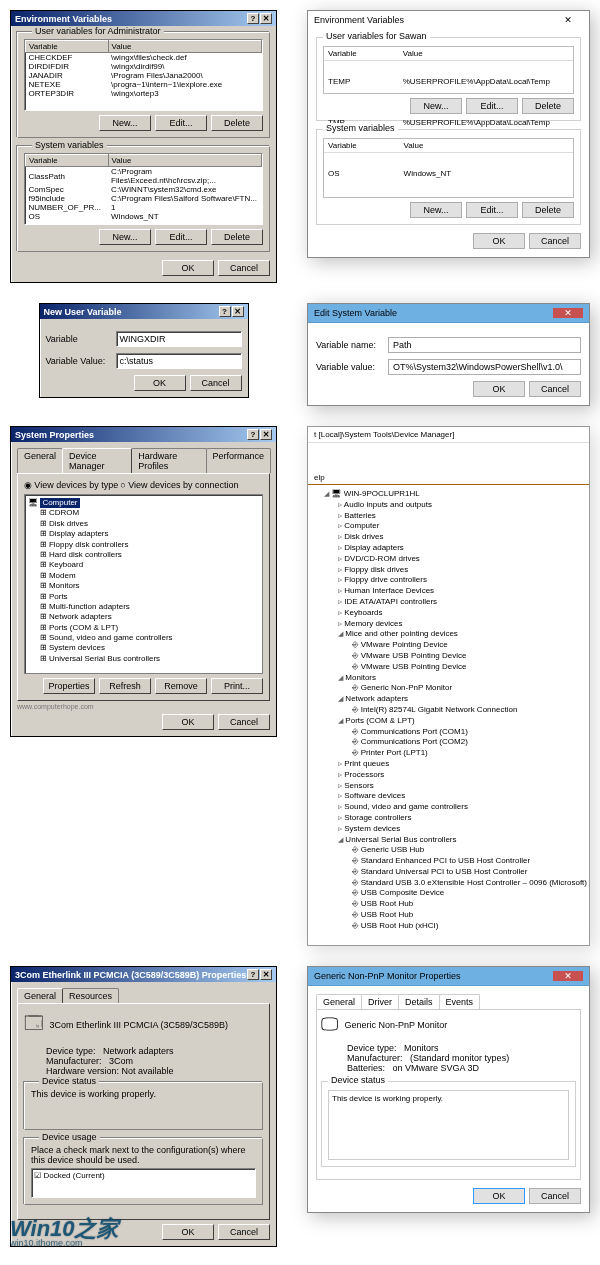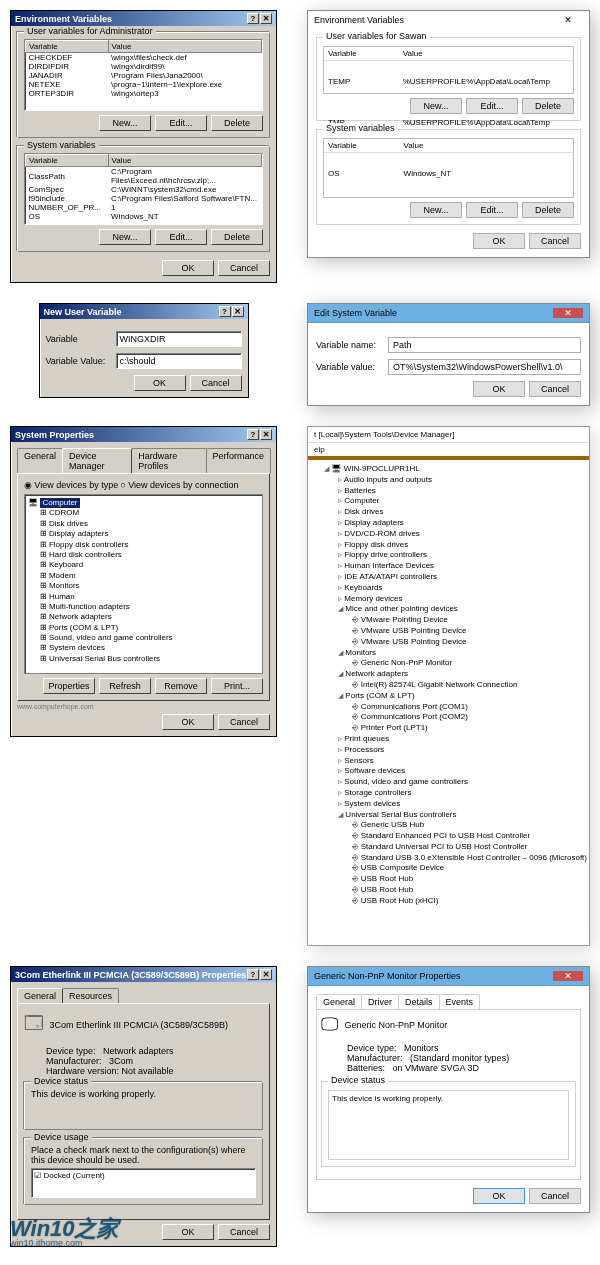--- a/index.html
+++ b/index.html
@@ -7,21 +7,21 @@
   .grid { display:grid; grid-template-columns: 1fr 1fr; gap:20px 30px; }
   .cell { position:relative; }
 
   
   .dlg-classic { background:#d4d0c8; border:1px solid #000; box-shadow:1px 1px 0 #fff inset; }
   .dlg-classic .titlebar { background:linear-gradient(to right,#0a246a,#a6caf0); color:#fff; padding:2px 4px; font-weight:bold; display:flex; justify-content:space-between; align-items:center; font-size:9px; }
   .dlg-classic .titlebar .sysbtns { display:flex; gap:1px; }
   .dlg-classic .titlebar .sysbtn { width:12px; height:11px; background:#d4d0c8; border:1px solid #fff; border-right-color:#404040; border-bottom-color:#404040; display:flex; align-items:center; justify-content:center; color:#000; font-size:8px; line-height:1; }
   .dlg-classic .body { padding:6px; }
   .gbox { border:1px solid #808080; border-top-color:#fff; border-left-color:#fff; box-shadow:-1px -1px 0 #808080; padding:6px; margin-bottom:8px; position:relative; }
-  .gbox .gcap { position:absolute; top:-7px; left:6px; background:#d4d0c8; padding:0 3px; font-size:9px; }
+  .gbox .gcap { position:absolute; top:-7px; left:14px; background:#d4d0c8; padding:0 3px; font-size:9px; }
   .list { background:#fff; border:1px solid #808080; border-right-color:#fff; border-bottom-color:#fff; box-shadow:1px 1px 0 #404040 inset; font-size:8px; }
   .list table { width:100%; border-collapse:collapse; }
   .list th { text-align:left; background:#d4d0c8; border:1px solid #fff; border-right-color:#808080; border-bottom-color:#808080; padding:1px 3px; font-weight:normal; }
   .list td { padding:0 3px; }
   .btnrow { display:flex; justify-content:flex-end; gap:4px; margin-top:4px; }
   .btn-classic { background:#d4d0c8; border:1px solid #fff; border-right-color:#404040; border-bottom-color:#404040; padding:2px 0; min-width:52px; text-align:center; font-size:9px; }
   .fieldrow { display:flex; align-items:center; margin:6px 0; }
   .fieldrow label { width:70px; }
   .fieldrow .input { flex:1; background:#fff; border:1px solid #808080; border-right-color:#fff; border-bottom-color:#fff; box-shadow:1px 1px 0 #404040 inset; padding:2px 3px; font-size:9px; }
 
@@ -48,21 +48,21 @@
   .radio::before { content:"○ "; }
   .radio.sel::before { content:"◉ "; }
   .tree { background:#fff; border:1px solid #808080; box-shadow:1px 1px 0 #404040 inset; padding:3px; font-size:8px; line-height:1.3; height:180px; overflow:hidden; }
   .tree .root { background:#0a246a; color:#fff; display:inline-block; padding:0 2px; }
   .tree ul { list-style:none; margin:0; padding-left:12px; }
   .tree li::before { content:"⊞ "; color:#000; }
 
   
   .dm { background:#fff; border:1px solid #999; box-shadow:4px 4px 18px rgba(0,0,0,.15); font-size:8px; height:520px; overflow:hidden; }
   .dm .crumb { padding:3px 6px; border-bottom:1px solid #ddd; }
-  .dm .menu { padding:2px 6px; border-bottom:4px solid #a16207; }
+  .dm .menu { padding:2px 6px; border-bottom:1px solid #a16207;margin-top:28px; }
   .dm .treepane { padding:4px 2px; }
   .dm ul { list-style:none; margin:0; padding-left:14px; }
   .dm li { line-height:1.35; white-space:nowrap; }
   .dm .exp::before { content:"▹ "; color:#666; }
   .dm .expo::before { content:"◢ "; color:#666; font-size:7px; }
 
   
   .devprop { border:1px solid #ccc; padding:4px; }
 
   
@@ -260,21 +260,21 @@
           <div class="sysbtn">✕</div>
         </div>
       </div>
       <div class="body">
         <div class="fieldrow">
           <label>Variable</label>
           <div class="input">WINGXDIR</div>
         </div>
         <div class="fieldrow">
           <label>Variable Value:</label>
-          <div class="input">c:\should</div>
+          <div class="input">c:\status</div>
         </div>
         <div class="btnrow">
           <div class="btn-classic">OK</div>
           <div class="btn-classic">Cancel</div>
         </div>
       </div>
     </div>
   </div>
 
   <div class="cell">
@@ -325,21 +325,21 @@
             <span>🖥 </span><span class="root">Computer</span>
             <ul id="r3l-items">
                 <li>CDROM</li>
                 <li>Disk drives</li>
                 <li>Display adapters</li>
                 <li>Floppy disk controllers</li>
                 <li>Hard disk controllers</li>
                 <li>Keyboard</li>
                 <li>Modem</li>
                 <li>Monitors</li>
-                <li>Human</li>
+                <li>Ports</li>
                 <li>Multi-function adapters</li>
                 <li>Network adapters</li>
                 <li>Ports (COM &amp; LPT)</li>
                 <li>Sound, video and game controllers</li>
                 <li>System devices</li>
                 <li>Universal Serial Bus controllers</li>
               </ul>
           </div>
           <div class="btnrow" style="justify-content:flex-end">
             <div class="btn-classic">Properties</div>

